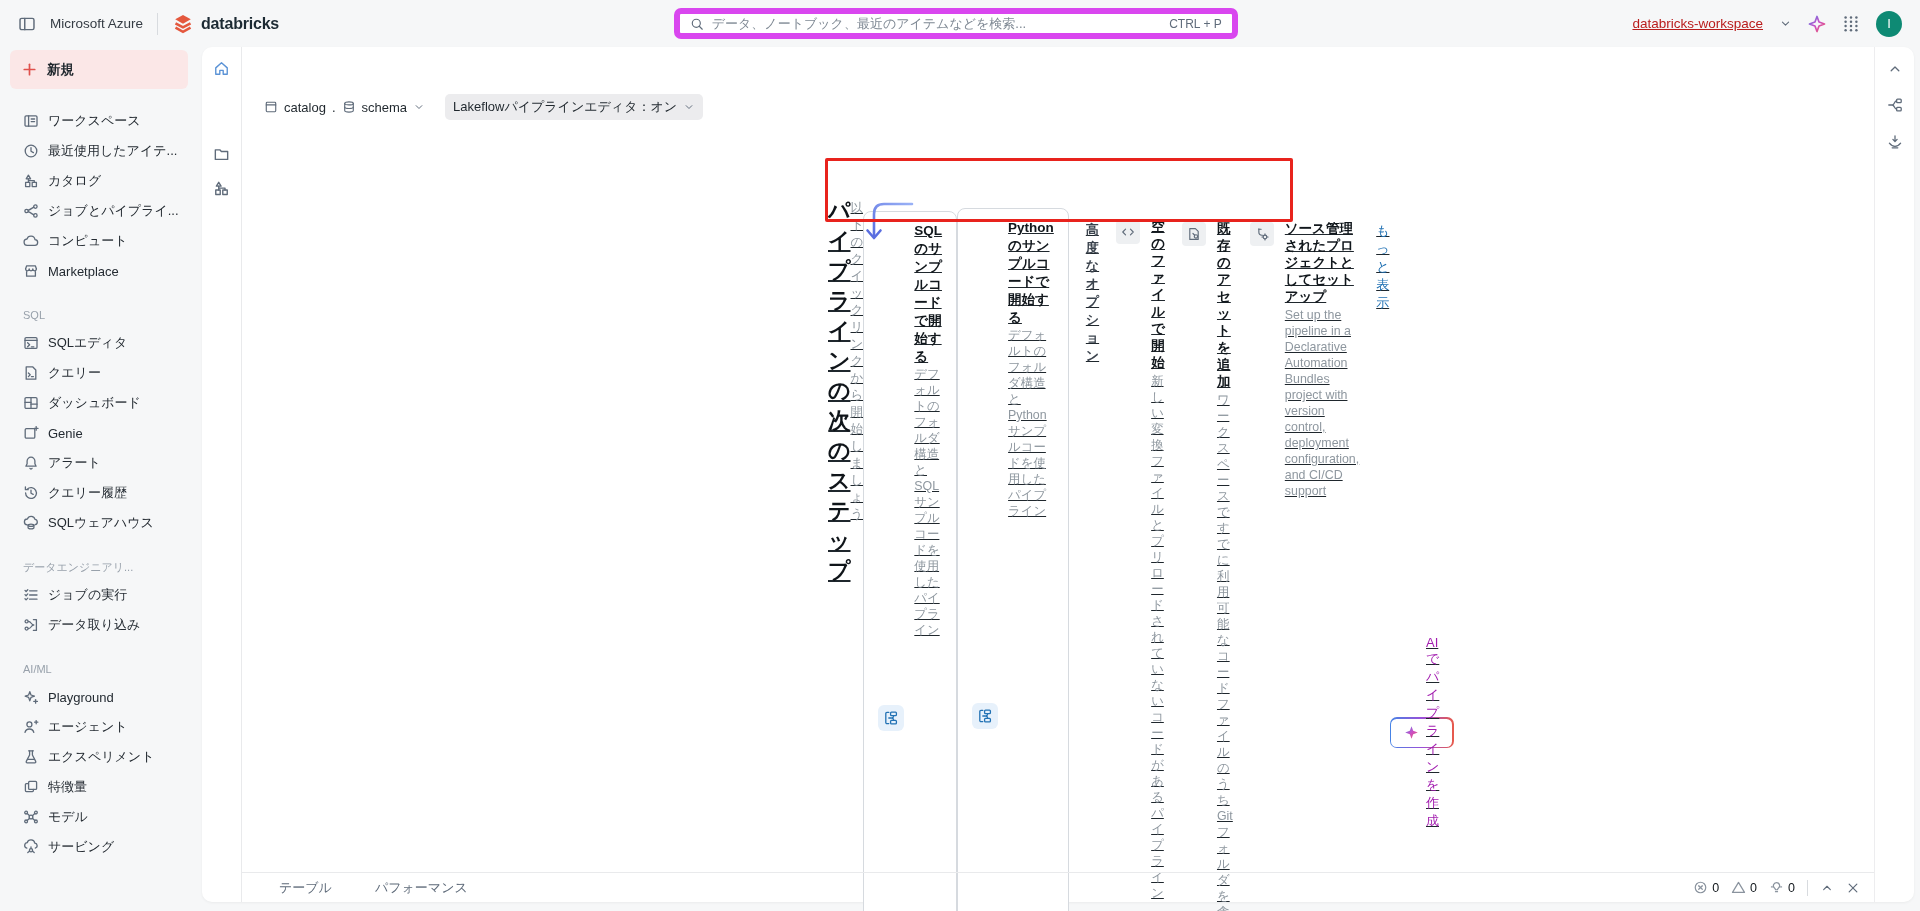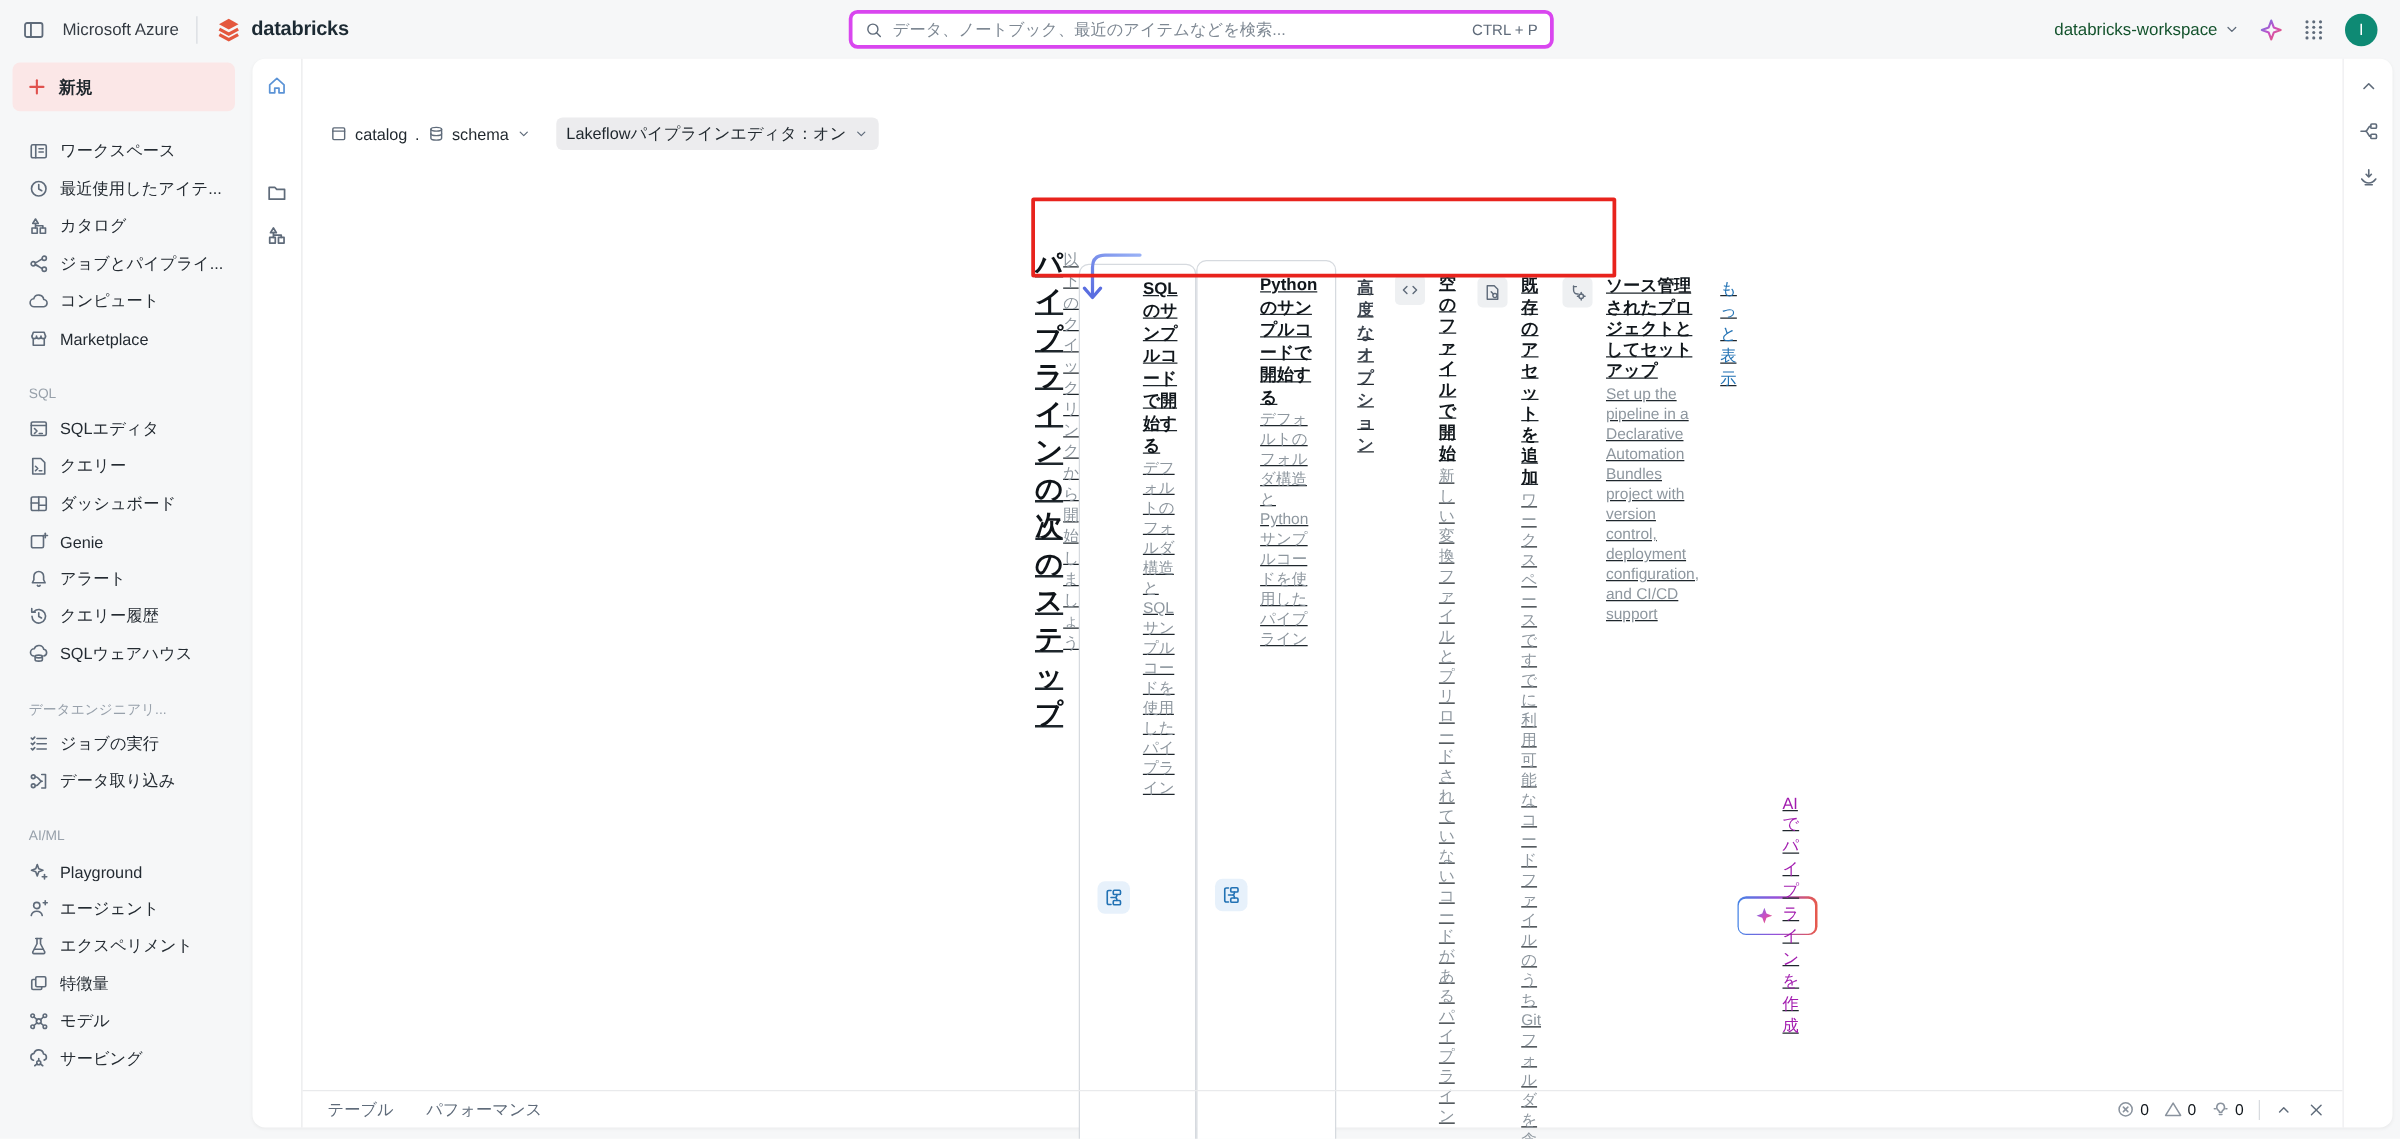--- a/index.html
+++ b/index.html
@@ -15,28 +15,28 @@
   
   .topbar { position:absolute; left:0; top:0; width:1920px; height:47px;
     display:flex; align-items:center; padding:0 18px; }
   .tb-left { display:flex; align-items:center; gap:14px; }
   .azure-label { font-size:13.5px; color:#353c44; }
   .tb-divider { width:1px; height:22px; background:#d8dbdf; }
   .brand { display:flex; align-items:center; gap:7px; cursor:pointer; }
   .brand-logo { width:22px; height:22px; display:inline-flex; }
   .brand-word { font-size:16px; font-weight:700; color:#1c2a33; letter-spacing:-0.2px; }
   .tb-center { flex:1; display:flex; justify-content:center; }
-  .searchbox { width:564px; height:31px; background:#fff; border:3px solid #d946ef;
+  .searchbox { width:564px; height:31px; background:#fff; border:6px solid #d946ef;
     border-radius:7px; display:flex; align-items:center; padding:0 10px; gap:8px; }
   .searchbox input { flex:1; border:none; outline:none; font-size:13px; color:#1f272d;
     font-family:inherit; background:transparent; }
   .searchbox input::placeholder { color:#7e8893; }
   .search-shortcut { font-size:12px; color:#5f6b7a; }
   .tb-right { display:flex; align-items:center; gap:16px; }
-  .ws-switcher { display:flex; align-items:center; gap:5px; font-size:13.5px; color:#14532d; cursor:pointer; }
+  .ws-switcher { display:flex; align-items:center; gap:16px; font-size:13.5px; color:#b91c1c; cursor:pointer;text-decoration:underline; }
   .ws-switcher .ic { width:13px; height:13px; }
   .tb-icon { width:18px; height:18px; cursor:pointer; }
   .avatar { width:26px; height:26px; border-radius:50%; background:#0e8a74; color:#fff;
     display:flex; align-items:center; justify-content:center; font-size:13px; cursor:pointer; }
 
   
   .sidebar { position:absolute; left:0; top:47px; width:202px; bottom:0; padding-top:3px; }
   .new-btn { margin:0 12px 0 10px; height:39px; background:#fbe7e7; border:none; border-radius:6px;
     display:flex; align-items:center; gap:10px; padding:0 12px; cursor:pointer;
     font-family:inherit; font-size:13.5px; font-weight:700; color:#1f272d; width:178px; }
@@ -110,21 +110,21 @@
     gap:7px; padding:0 13px; font-size:13px; color:#a21caf; }
   .ai-btn .ic { width:15px; height:15px; }
 
   
   .annotation { position:absolute; left:825px; top:258px; width:468px; height:64px;
     border:3px solid #e8231d; border-radius:2px; pointer-events:none; }
 
   
   .bottombar { position:absolute; left:40px; right:40px; bottom:0; height:30px;
     border-top:1px solid #e9eaec; display:flex; align-items:center; padding:0 14px 0 20px; }
-  .bb-tab { font-size:13px; color:#5f6b7a; margin-right:26px; cursor:pointer; }
+  .bb-tab { font-size:13px; color:#5f6b7a; margin-right:26px; cursor:pointer;margin-left:17px; }
   .bb-right { margin-left:auto; display:flex; align-items:center; gap:12px; }
   .bb-stat { display:flex; align-items:center; gap:4px; cursor:pointer; }
   .bb-stat .ic { width:15px; height:15px; color:#8a939e; }
   .bb-stat .num { font-size:12.5px; color:#11171c; }
   .bb-sep { width:1px; height:16px; background:#d8dbdf; }
   .bb-icon { width:14px; height:14px; cursor:pointer; }
 </style>
 </head>
 <body>
 

